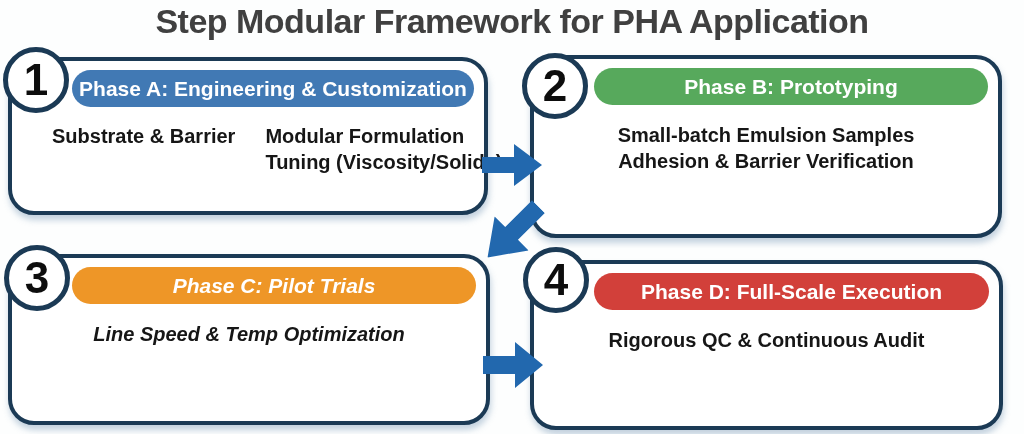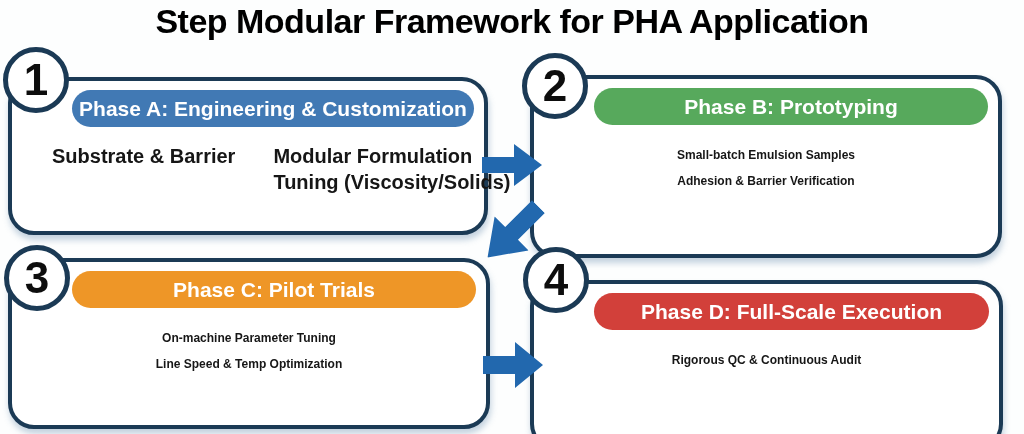--- a/index.html
+++ b/index.html
@@ -1,44 +1,44 @@
 <!DOCTYPE html>
 <html><head>
 <meta charset="utf-8">
 <style>
   html,body{margin:0;padding:0;background:#ffffff;}
   body{font-family:"Liberation Sans",sans-serif;}
   .canvas{position:relative;width:1024px;height:434px;background:#fdfefe;overflow:hidden;}
 
   .title{position:absolute;left:0;top:1px;width:100%;text-align:center;
-         font-size:34px;font-weight:800;letter-spacing:-0.5px;color:#000000;line-height:40px;}
+         font-size:34px;font-weight:800;letter-spacing:-0.5px;color:#404040;line-height:40px;}
 
   .card{position:absolute;background:#ffffff;border:4px solid #1b3a55;border-radius:26px;
-        box-shadow:1px 5px 6px rgba(125,155,185,.45);box-sizing:border-box;margin-top:20px;}
+        box-shadow:1px 5px 6px rgba(125,155,185,.45);box-sizing:border-box;}
   .card-1{left:8px;  top:57px;  width:480px;height:158px;}
   .card-2{left:530px;top:55px;  width:472px;height:183px;}
-  .card-3{left:8px;  top:238px; width:482px;height:171px;}
+  .card-3{left:8px;  top:254px; width:482px;height:171px;font-style:italic;}
   .card-4{left:530px;top:260px; width:473px;height:170px;}
 
   .pill{position:absolute;left:60px;right:10px;top:9px;height:37px;border-radius:19px;
         color:#ffffff;font-size:21px;font-weight:700;text-align:center;line-height:37px;
         white-space:nowrap;overflow:hidden;}
 
   .badge{position:absolute;width:66px;height:66px;border-radius:50%;background:#ffffff;
          border:5px solid #1b3a55;box-sizing:border-box;z-index:5;
          display:flex;align-items:center;justify-content:center;
          font-size:44px;font-weight:800;color:#0d0d0d;}
   .badge-1{left:3px;  top:47px;}
   .badge-2{left:522px;top:53px;}
   .badge-3{left:4px;  top:245px;}
   .badge-4{left:523px;top:247px;}
 
   .body-text{position:absolute;left:10px;right:10px;top:63px;
-             font-size:12px;font-weight:700;color:#161616;line-height:26px;text-align:center;}
-  .body-cols{position:absolute;left:40px;right:8px;top:62px;display:flex;gap:38px;
+             font-size:20px;font-weight:700;color:#161616;line-height:26px;text-align:center;}
+  .body-cols{position:absolute;left:40px;right:8px;top:62px;display:flex;gap:30px;
              font-size:20px;font-weight:700;color:#161616;line-height:26px;text-align:left;}
   .col{white-space:nowrap;}
 
   .arrow{position:absolute;line-height:0;}
   .arrow-1-2{left:482px;top:144px;}
   .arrow-3-4{left:483px;top:342px;}
   .arrow-2-3{left:477px;top:208px;transform:rotate(135deg);}
 </style>
 </head>
 <body>
@@ -64,21 +64,20 @@
     <div class="pill" style="background: rgb(87, 169, 92);">Phase B: Prototyping</div>
     <div class="body-text">
       <div>Small-batch Emulsion Samples</div>
       <div>Adhesion &amp; Barrier Verification</div>
     </div>
   </div>
 
   <div class="card card-3">
     <div class="pill" style="background: rgb(238, 150, 39);">Phase C: Pilot Trials</div>
     <div class="body-text">
-      <div>On-machine Parameter Tuning</div>
       <div>Line Speed &amp; Temp Optimization</div>
     </div>
   </div>
 
   <div class="card card-4">
     <div class="pill" style="background: rgb(210, 64, 58);">Phase D: Full-Scale Execution</div>
     <div class="body-text">
       <div>Rigorous QC &amp; Continuous Audit</div>
     </div>
   </div>

